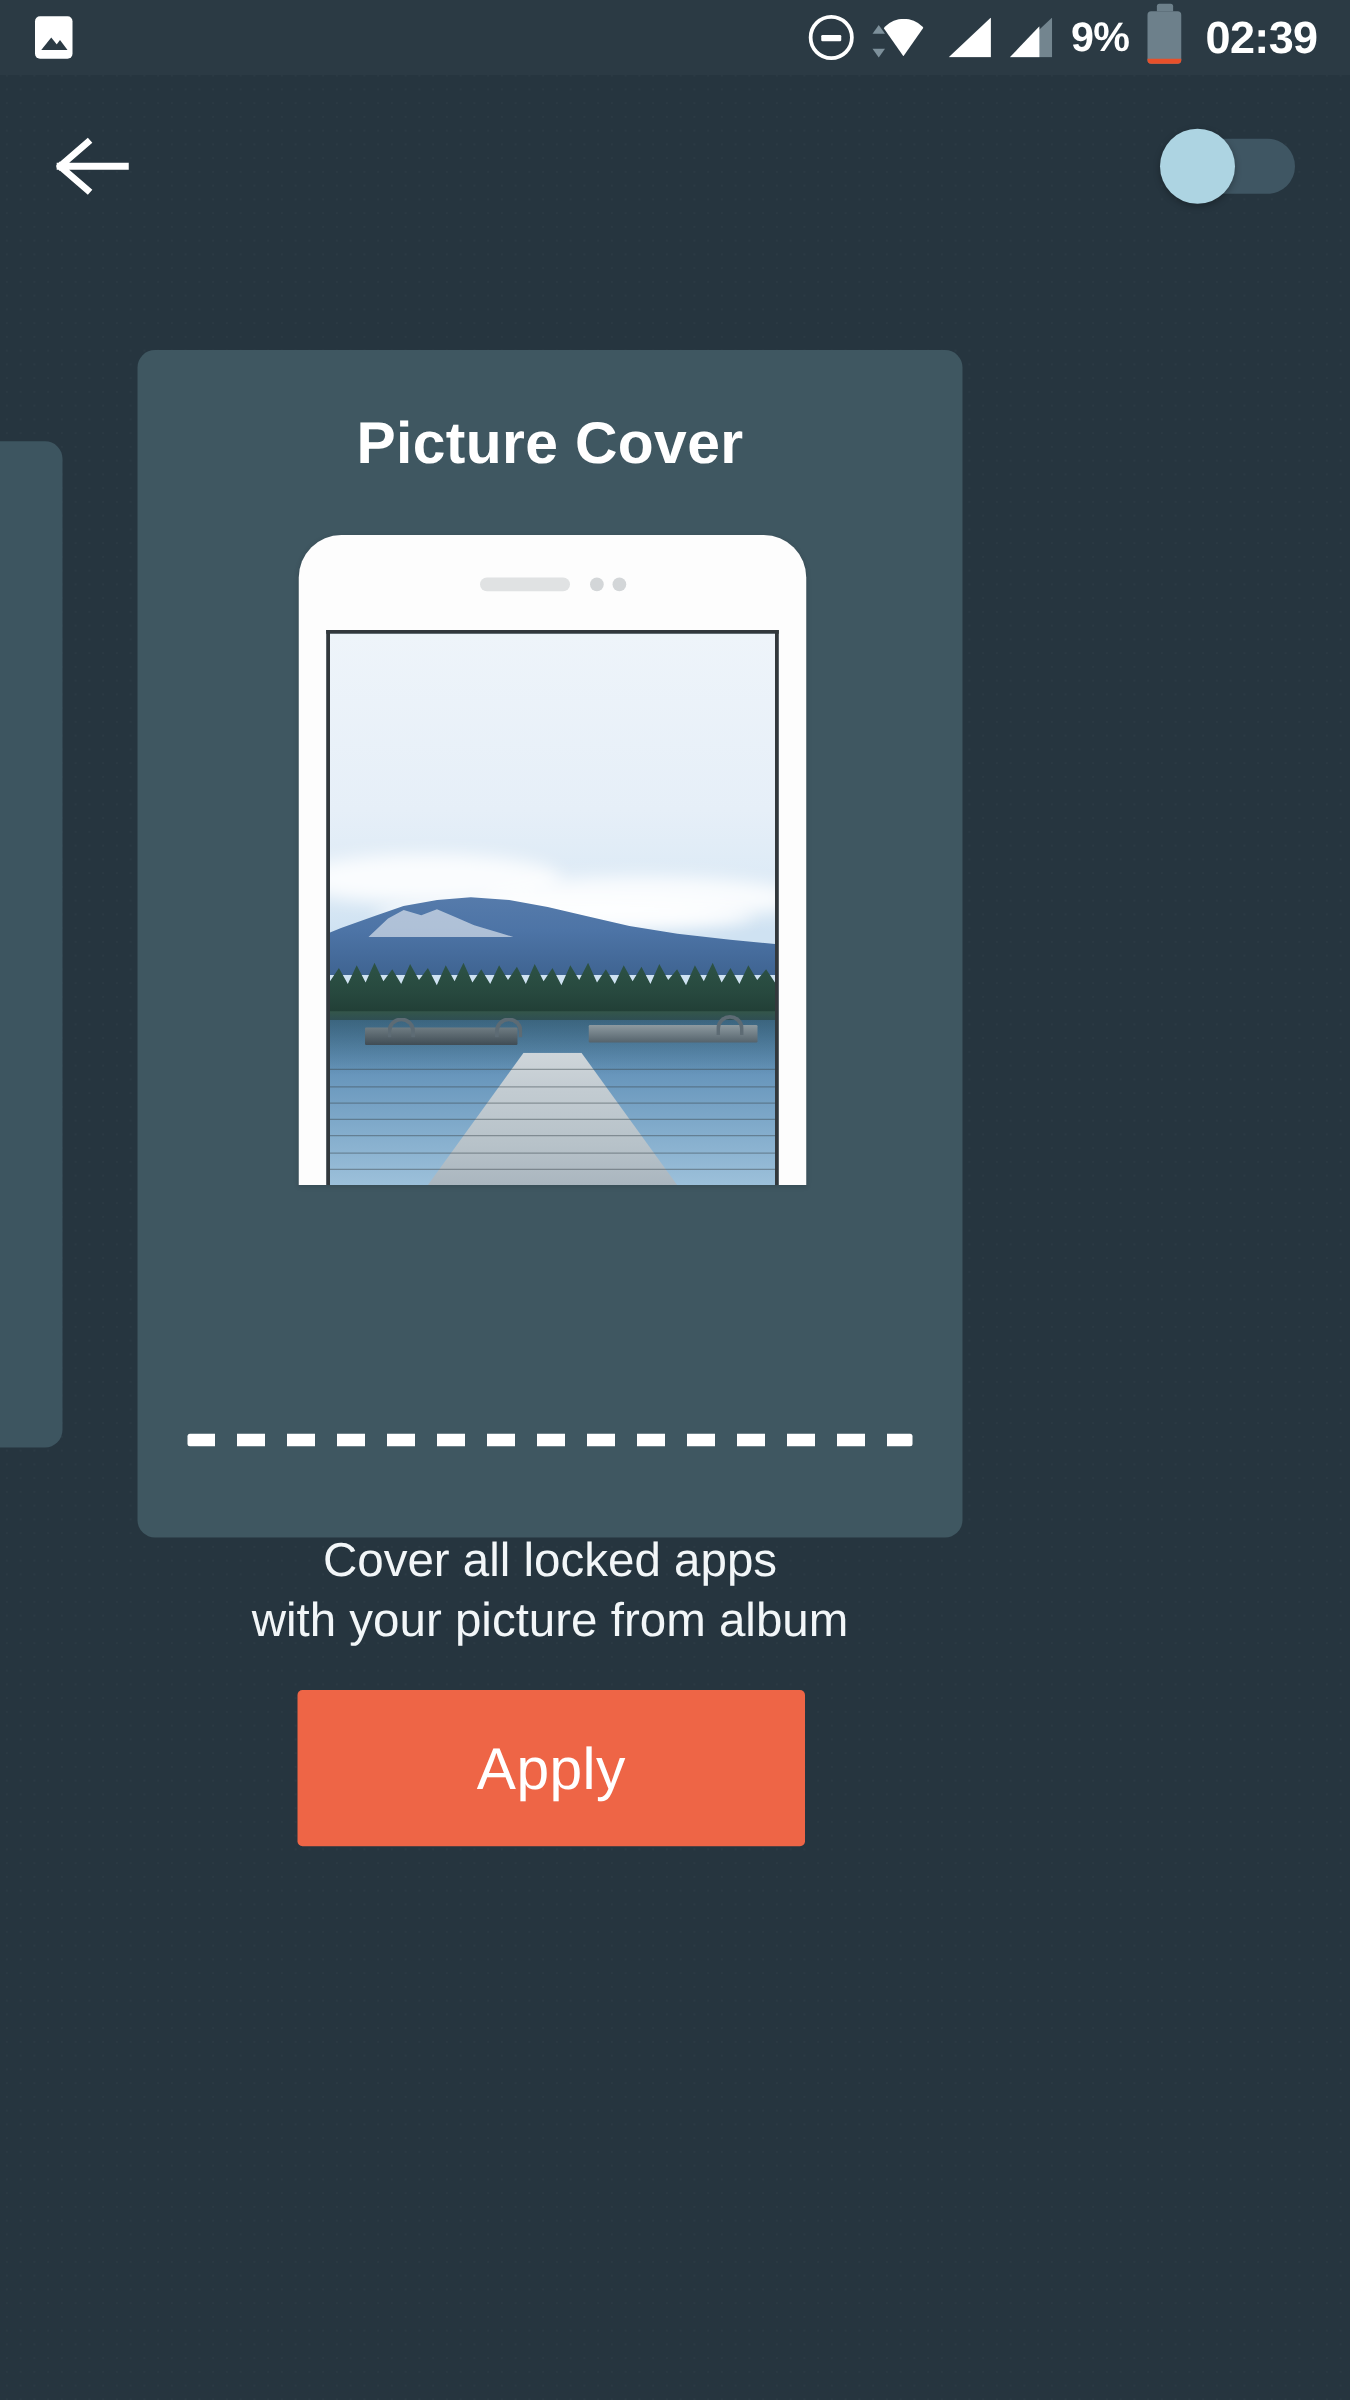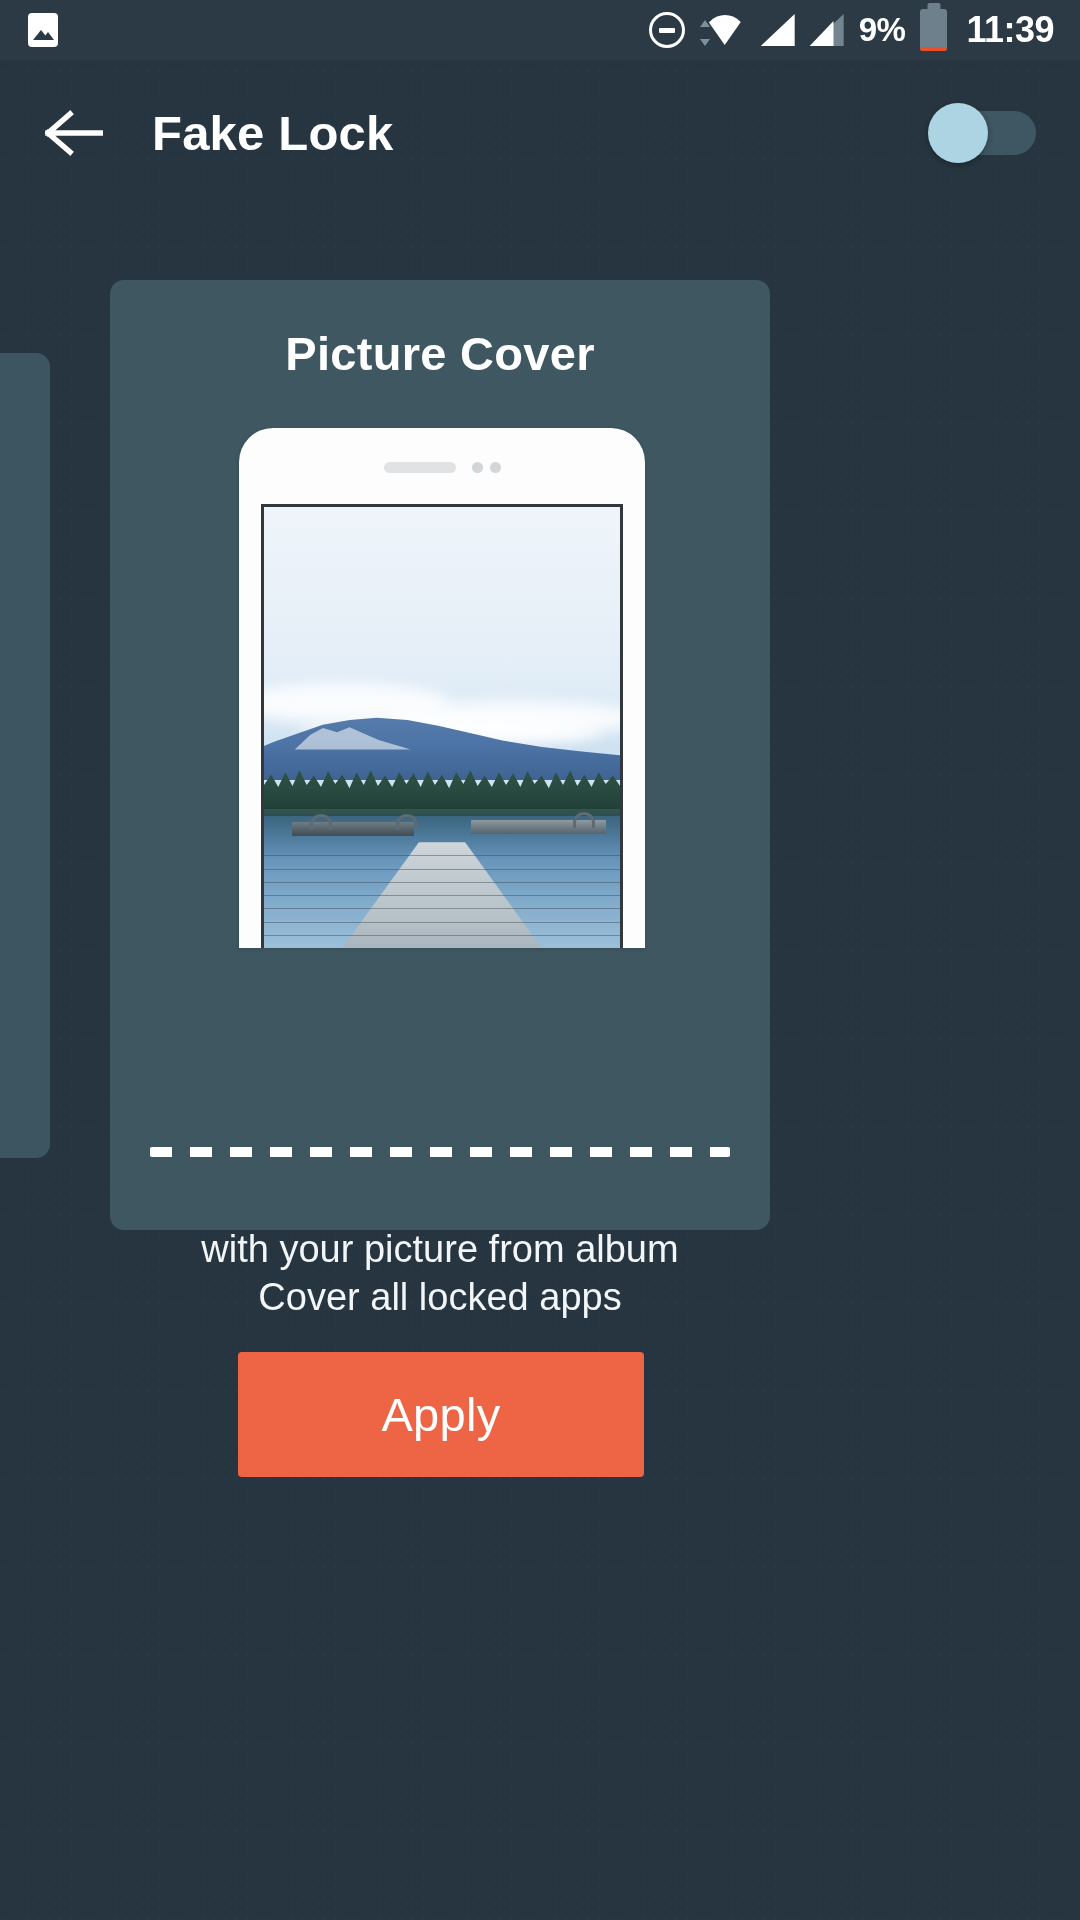--- a/index.html
+++ b/index.html
@@ -279,31 +279,30 @@
         <div class="full"></div>
       </div>
       <div class="ic-sig">
         <div class="dim"></div>
           <div class="part"></div>
       </div>
       <div class="sb-batt-pct">9%</div>
       <div class="ic-batt">
           <i></i>
         </div>
-      <div class="sb-time">11:39</div>
+      <div class="sb-time">02:39</div>
     </div>
   </div>
 
   <div class="appbar">
     <div class="back-btn">
       <svg width="58" height="50" viewBox="0 0 58 50" aria-hidden="true">
         <path d="M3 25 L25 6 M3 25 L25 44 M3 25 L57 25" stroke="#ffffff" stroke-width="5.5" fill="none" stroke-linecap="square" stroke-linejoin="miter"></path>
       </svg>
     </div>
-    <div class="appbar-title">Fake Lock</div>
     <div class="toggle">
       <div class="track"></div>
       <div class="thumb"></div>
     </div>
   </div>
 
   <div class="carousel">
 
     <div class="card-peek">
       
@@ -344,22 +343,22 @@
           <div class="sc-plank" style="top:88%"></div>
           <div class="sc-plank" style="top:91%"></div>
           <div class="sc-plank" style="top:94%"></div>
           <div class="sc-plank" style="top:97%"></div>
         </div>
       </div>
 
       <div class="cutline"></div>
 
       <div class="card-desc">
+        <div>Cover all locked apps</div>
         <div>with your picture from album</div>
-        <div>Cover all locked apps</div>
       </div>
     </div>
   </div>
 
   <button class="apply-btn">
     <span>Apply</span>
   </button>
 
 </div>
 

